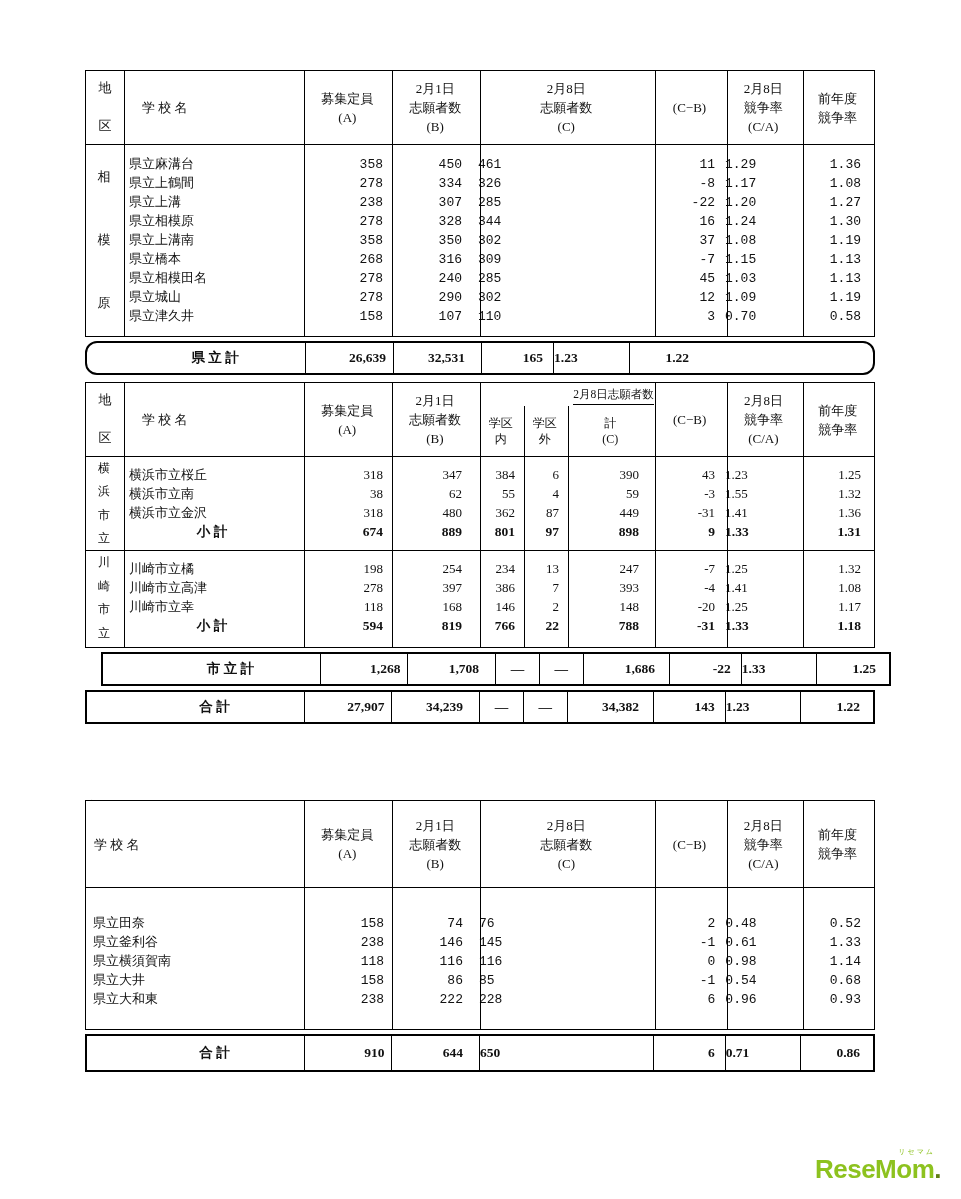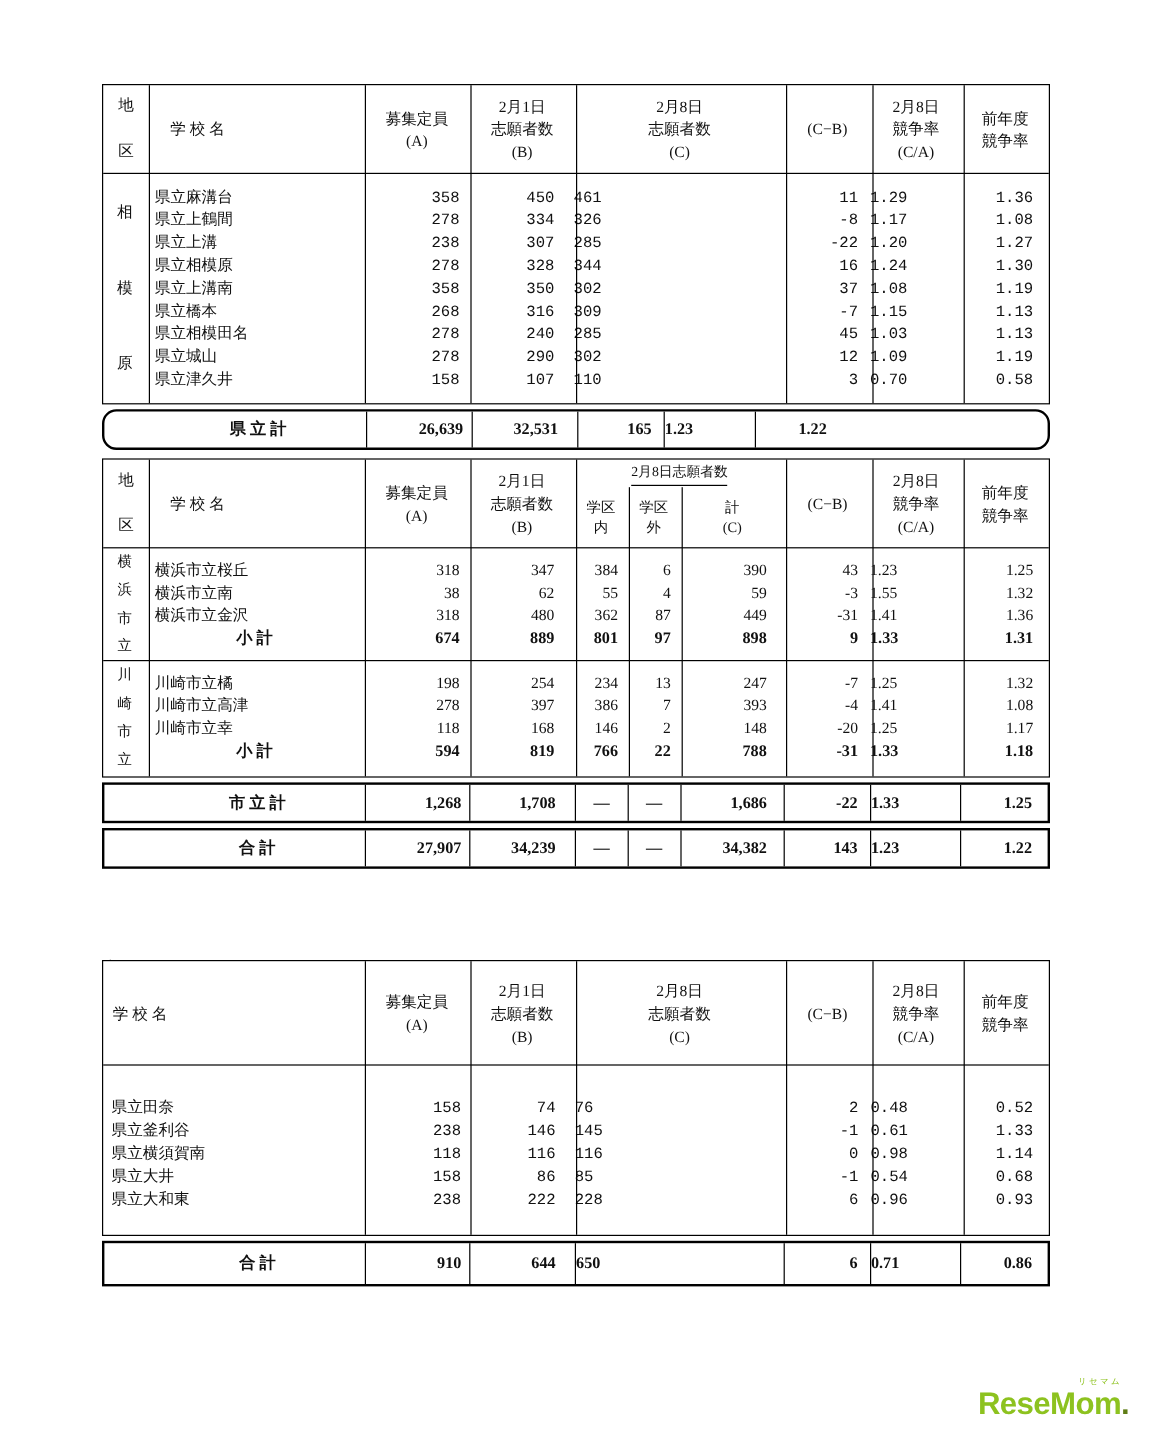--- a/index.html
+++ b/index.html
@@ -18,21 +18,21 @@
 
   .thead { position:relative; display:flex; border-bottom:1px solid #000; font-size:13px; }
   .t1 .thead, .t2 .thead { height:74px; }
   .t3 .thead { height:87px; }
   .hc { display:flex; flex-direction:column; align-items:center; justify-content:center; line-height:19px; text-align:center; }
   .hc-district { justify-content:space-between; padding:7px 0 9px 0; }
   .hc-school { align-items:flex-start; padding-left:18px; }
   .hc-school3 { align-items:flex-start; padding-left:8px; }
 
   
-  .csplit { justify-content:flex-start; align-items:center; }
+  .csplit { justify-content:flex-start; align-items:flex-end; }
   .csplit-top { height:22px; line-height:22px; font-size:11.5px; border-bottom:1px solid #000; text-align:center; }
   .csplit-cols { flex:1; display:flex; }
   .subc { display:flex; flex-direction:column; align-items:center; justify-content:center; font-size:12px; line-height:16px; }
 
   
   .tbody { position:relative; display:flex; }
   .tb1 { height:190px; }
   .dcol { width:38px; display:flex; flex-direction:column; justify-content:space-around; align-items:center; font-size:13px; }
   .dcol.small { font-size:12px; }
   .rowsarea { flex:1;font-family:Liberation Mono, monospace; }
@@ -436,21 +436,21 @@
             <div class="cell wcsub tr-csub">788</div>
             <div class="cell wcb tr-cb">-31</div>
             <div class="cell wca tr-ca">1.33</div>
             <div class="cell wp tr-prev">1.18</div>
           </div>
         </div>
       </div>
     </div>
   </div>
 
-  <div class="tbox" style="top:652px;">
+  <div class="tbox" style="top:652px;margin-left:16px;">
     <div class="wlbl lbl">市 立 計</div>
     <div class="wa tr-a sep">1,268</div>
     <div class="wb tr-b sep">1,708</div>
     <div class="wzin ctr sep">—</div>
     <div class="wzout ctr sep">—</div>
     <div class="wcsub tr-csub sep">1,686</div>
     <div class="wcb tr-cb sep">-22</div>
     <div class="wca tr-ca sep">1.33</div>
     <div class="wp tr-prev sep">1.25</div>
   </div>

